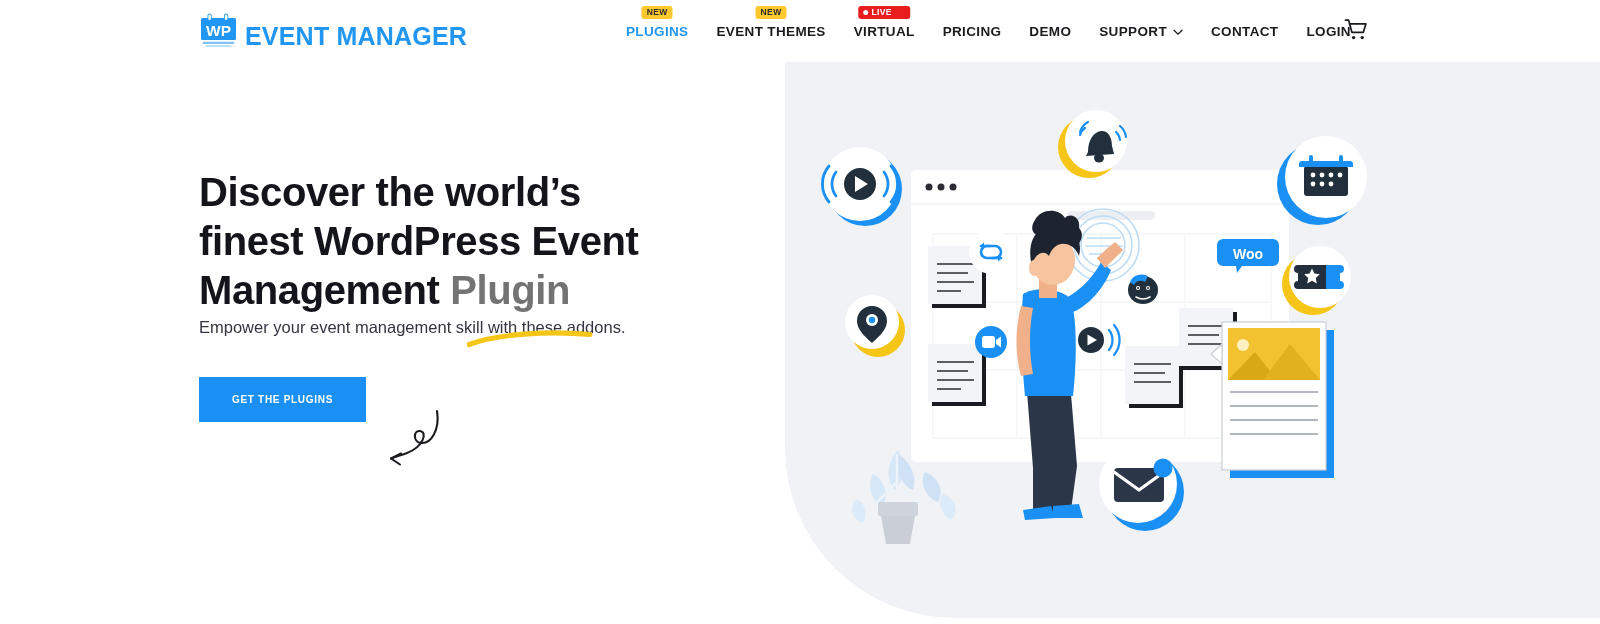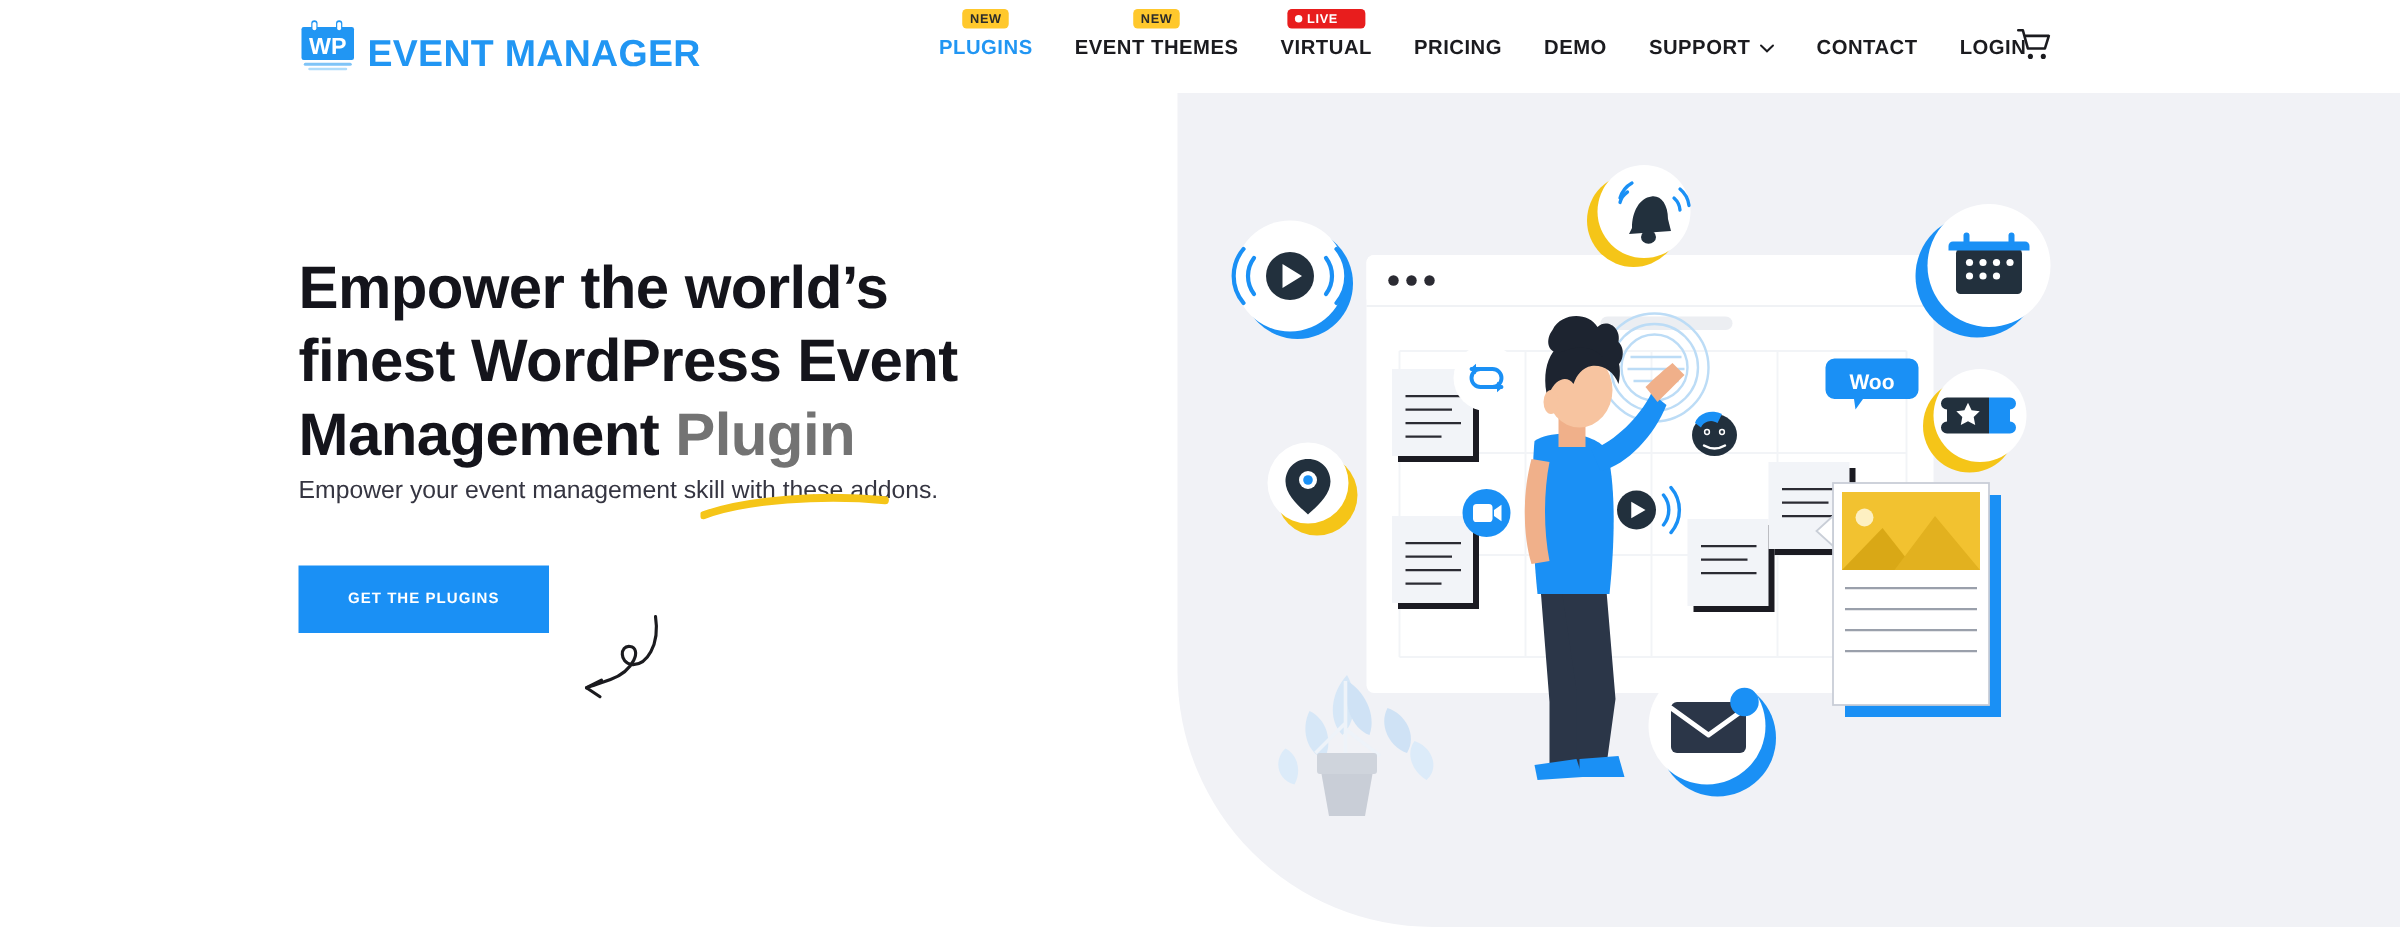--- a/index.html
+++ b/index.html
@@ -192,21 +192,21 @@
       <svg width="26" height="26" viewBox="0 0 26 26">
         <path d="M1.5 2.2h3.1l3.3 12.1h11.4l2.6-8.4H6.2" stroke="#1b1b1f" stroke-width="1.7" fill="none" stroke-linecap="round" stroke-linejoin="round"></path>
         <circle cx="9.6" cy="19.6" r="1.7" fill="#1b1b1f"></circle>
         <circle cx="18.2" cy="19.6" r="1.7" fill="#1b1b1f"></circle>
       </svg>
     </div>
   </div>
 
   <div class="hero-left">
     <h1 class="headline">
-      <span>Empower the world’s</span><br>
+      <span>Discover the world’s</span><br>
       <span>finest WordPress Event</span><br>
       <span>Management </span><span class="accent">Plugin</span>
 
       <span class="underline-swoosh">
         <svg width="126" height="20" viewBox="0 0 126 20">
           <path d="M2 16.5 C 30 6, 82 2.5, 123 6.5" stroke="#f5c518" stroke-width="5.2" fill="none" stroke-linecap="round"></path>
         </svg>
       </span>
     </h1>
 

